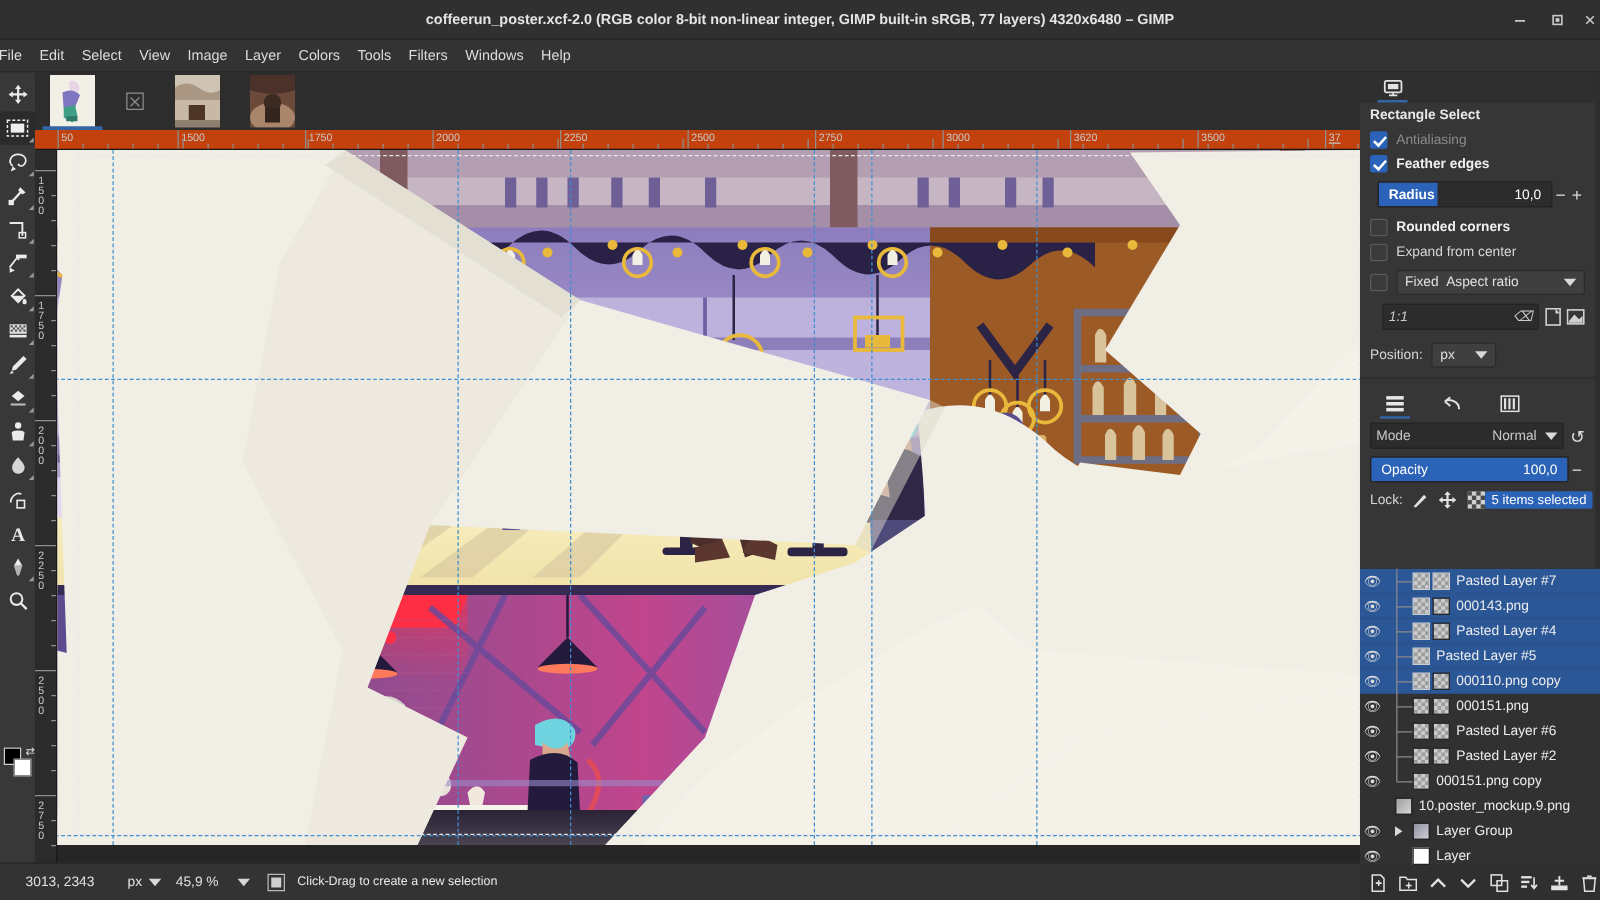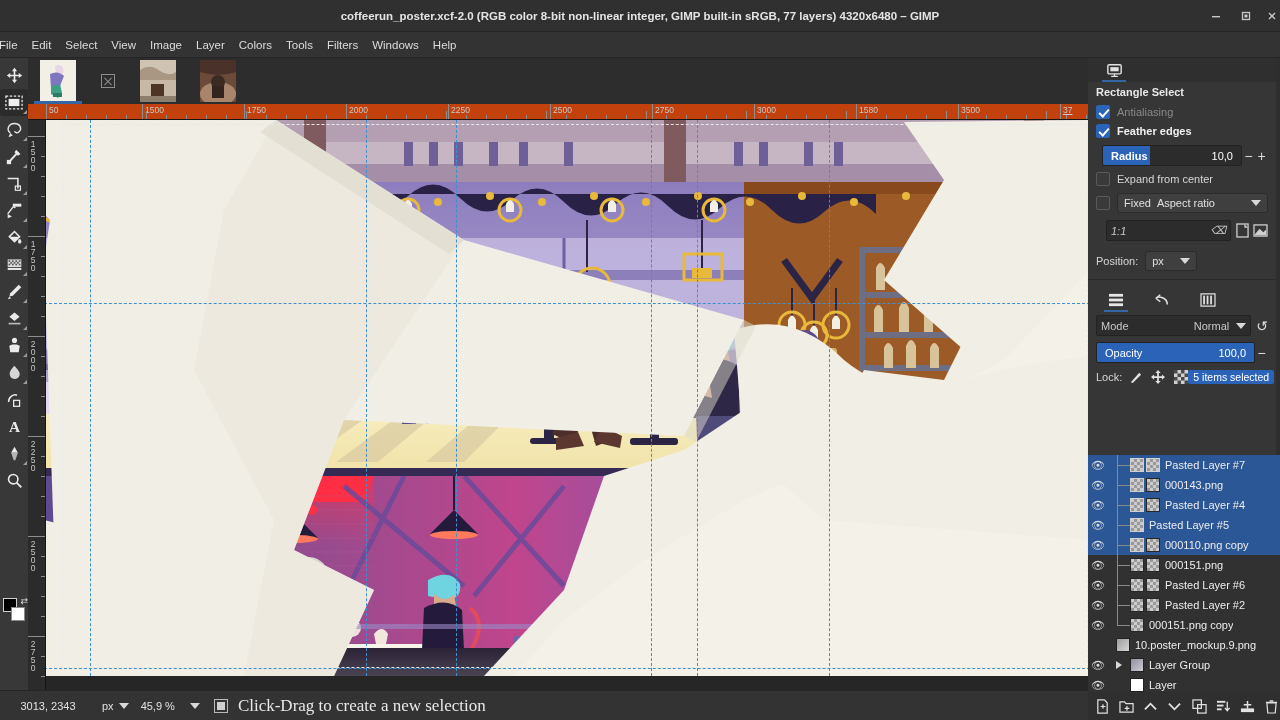--- a/index.html
+++ b/index.html
@@ -207,21 +207,21 @@
   
   #statusbar {
     position:absolute; left:0; top:690px; width:1088px; height:30px;
     background:#333333; border-top:1px solid #262626;
     display:flex; align-items:center;
   }
   #statusbar .sb-pos { width:96px; text-align:center; font-size:11px; color:#e2e2e2; }
   #statusbar .sb-unit, #statusbar .sb-zoom {
     display:flex; align-items:center; gap:5px; padding:0 6px; font-size:11px; color:#e2e2e2;
   }
-  #statusbar .sb-msg { margin-left:10px; font-size:17px; color:#e8e8e8;font-family:Liberation Serif, serif; }
+  #statusbar .sb-msg { margin-left:10px; font-size:10px; color:#e8e8e8; }
   .qmask { width:14px;height:14px;border:1px solid #b9b9b9; display:flex;align-items:center;justify-content:center; }
   .qmask i { width:8px;height:8px;background:#cfcfcf;display:block; }
 
   svg { display:block; }
 </style>
 </head>
 <body>
 
 <div id="app">
 
@@ -445,21 +445,21 @@
           <div class="rlabel" style="left: 321px; top: 1px;">2000</div>
           <div class="rtick" style="left: 318px; top: 0px; width: 1px; height: 15px;"></div>
           <div class="rlabel" style="left: 423px; top: 1px;">2250</div>
           <div class="rtick" style="left: 420px; top: 0px; width: 1px; height: 15px;"></div>
           <div class="rlabel" style="left: 525px; top: 1px;">2500</div>
           <div class="rtick" style="left: 522px; top: 0px; width: 1px; height: 15px;"></div>
           <div class="rlabel" style="left: 627px; top: 1px;">2750</div>
           <div class="rtick" style="left: 624px; top: 0px; width: 1px; height: 15px;"></div>
           <div class="rlabel" style="left: 729px; top: 1px;">3000</div>
           <div class="rtick" style="left: 726px; top: 0px; width: 1px; height: 15px;"></div>
-          <div class="rlabel" style="left: 831px; top: 1px;">1580</div>
+          <div class="rlabel" style="left: 831px; top: 1px;">3620</div>
           <div class="rtick" style="left: 828px; top: 0px; width: 1px; height: 15px;"></div>
           <div class="rlabel" style="left: 933px; top: 1px;">3500</div>
           <div class="rtick" style="left: 930px; top: 0px; width: 1px; height: 15px;"></div>
           <div class="rlabel" style="left: 1035px; top: 1px; text-decoration: underline;">37</div>
           <div class="rtick" style="left: 1032px; top: 0px; width: 1px; height: 15px;"></div>
           <div class="rtick" style="left: 38px; bottom: 0px; width: 1px; height: 4px;"></div>
           <div class="rtick" style="left: 58px; bottom: 0px; width: 1px; height: 4px;"></div>
           <div class="rtick" style="left: 78px; bottom: 0px; width: 1px; height: 4px;"></div>
           <div class="rtick" style="left: 98px; bottom: 0px; width: 1px; height: 4px;"></div>
           <div class="rtick" style="left: 118px; bottom: 0px; width: 1px; height: 8px;"></div>
@@ -1032,20 +1032,24 @@
     <div class="row" style="padding-left:14px;padding-top:5px;">
       <div class="slider" style="flex:1;">
         <div class="fill" style="width:34%;"></div>
         <span class="sl">Radius</span>
         <span class="sv">10,0</span>
       </div>
       <div class="spin">−</div>
       <div class="spin">+</div>
     </div>
 
+    <div class="row" style="padding-top:7px;">
+      <div class="chk"></div>
+      <span class="lbl" style="font-weight:bold;color:#f0f0f0;">Rounded corners</span>
+    </div>
 
     <div class="row" style="padding-top:4px;">
       <div class="chk"></div>
       <span class="lbl">Expand from center</span>
     </div>
 
     <div class="row" style="padding-top:5px;">
       <div class="chk"></div>
       <div class="combo" style="flex:1;">
         <span>Fixed</span>

